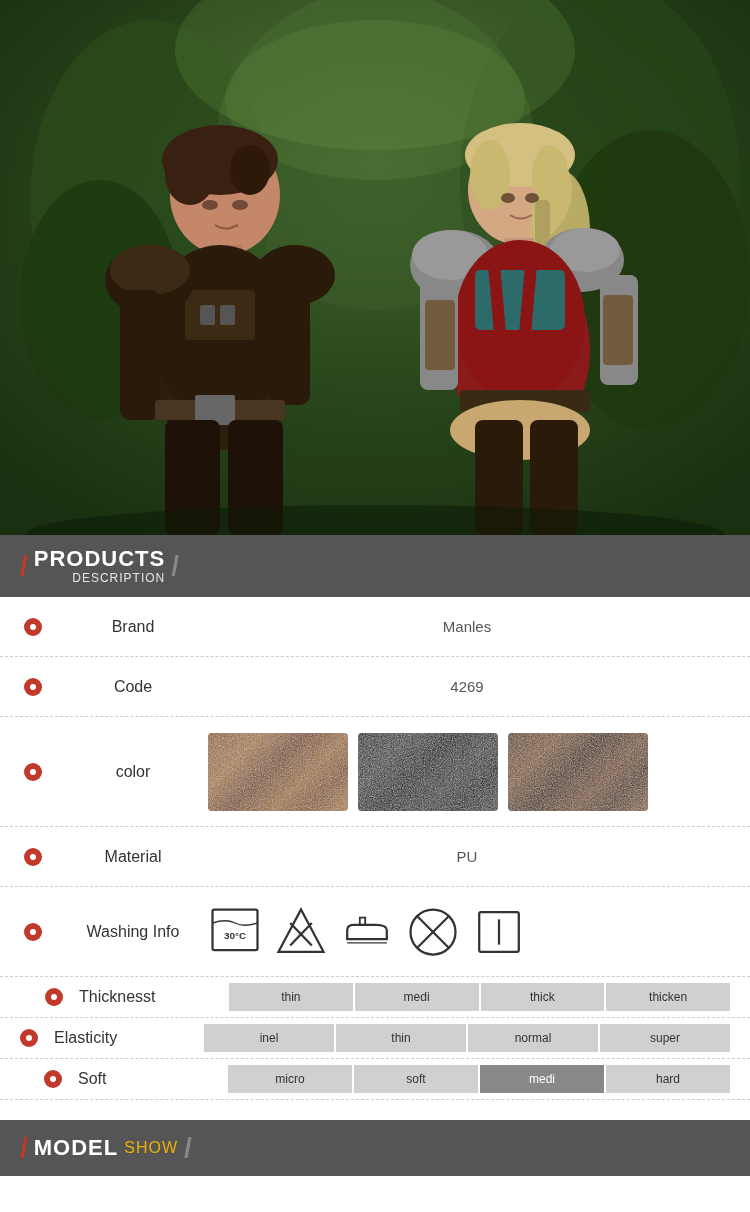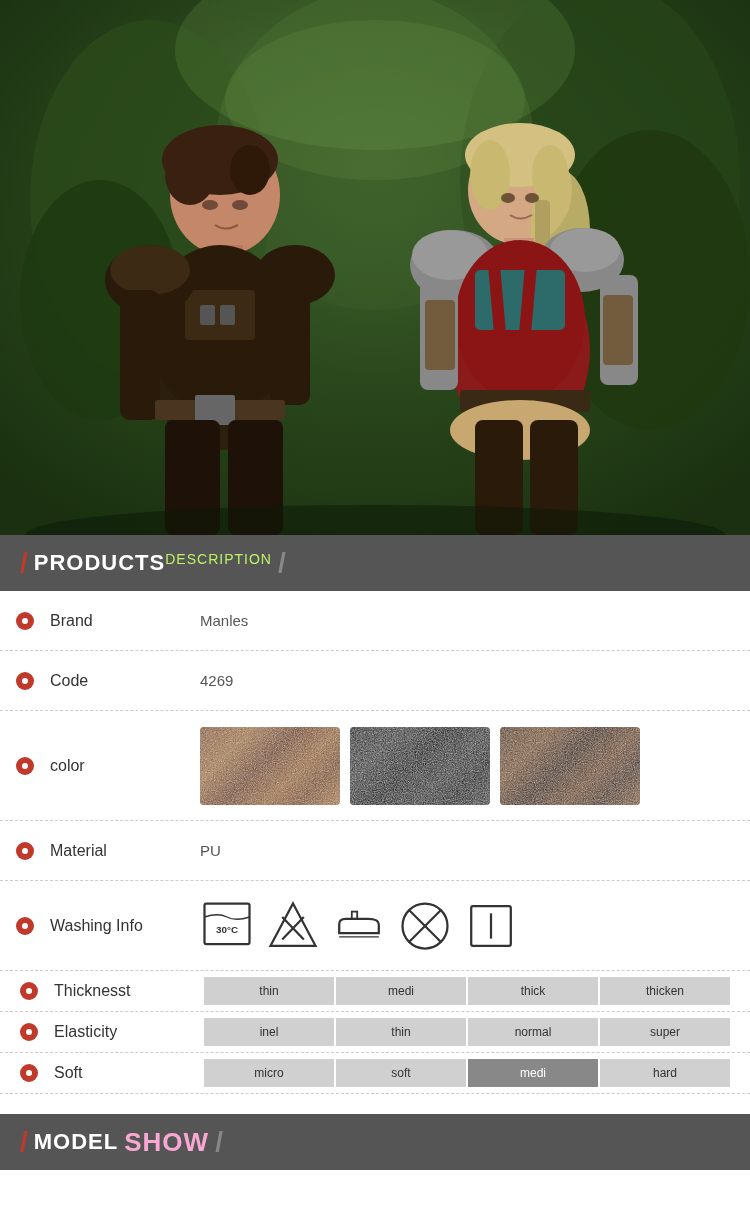--- a/index.html
+++ b/index.html
@@ -31,53 +31,54 @@
 
     .products-header-slash {
       color: #c0392b;
       font-size: 28px;
       font-weight: bold;
       margin-right: 6px;
     }
 
     .products-header-text {
       display: flex;
-      flex-direction: row;
+      flex-direction: column;
       text-align: right;
     }
 
     .products-title-bold {
       color: #fff;
       font-size: 22px;
       font-weight: 900;
       letter-spacing: 1px;
       line-height: 1.1;
     }
 
     .products-title-light {
-      color: #bef264;
-      font-size: 14px;
+      color: #e5e5e5;
+      font-size: 12px;
       font-weight: 400;
       letter-spacing: 1px;
     }
 
     .products-header-slash-right {
       color: #888;
       font-size: 28px;
       font-weight: bold;
       margin-left: 6px;
     }
 
     
     .product-row {
       display: flex;
       align-items: center;
-      padding: 14px 16px;
+      padding: 14px 24px;
       border-bottom: 1px dashed #ccc;
       min-height: 60px;
+      text-align: center;
     }
 
     .bullet {
       width: 18px;
       height: 18px;
       background: #c0392b;
       border-radius: 50%;
       flex-shrink: 0;
       margin-right: 16px;
       position: relative;
@@ -196,23 +197,23 @@
     }
 
     .model-title-bold {
       color: #fff;
       font-size: 22px;
       font-weight: 900;
       letter-spacing: 1px;
     }
 
     .model-title-light {
-      color: #f9a8d4;
-      font-size: 26px;
-      font-weight: 700;
+      color: #eab308;
+      font-size: 16px;
+      font-weight: 400;
       letter-spacing: 1px;
       margin-left: 6px;
     }
 
     .model-slash-right {
       color: #888;
       font-size: 28px;
       font-weight: bold;
       margin-left: 6px;
     }
@@ -437,21 +438,21 @@
       <line x1="48" y1="12" x2="12" y2="48" stroke="#333" stroke-width="2.5"></line>
     </svg>
 
     <svg class="wash-svg" viewBox="0 0 60 60" xmlns="http://www.w3.org/2000/svg">
       <rect x="8" y="8" width="44" height="44" rx="2" fill="none" stroke="#333" stroke-width="2.5"></rect>
       <line x1="30" y1="16" x2="30" y2="44" stroke="#333" stroke-width="2.5"></line>
     </svg>
   </div>
 </div>
 
-<div style="border-bottom: 1px dashed #ccc;">
+<div style="border-bottom: 1px dashed #ccc; padding-left: 25px;">
   <div class="attribute-row">
     <div class="attr-bullet"></div>
     <div class="attr-label">Thicknesst</div>
     <div class="attr-bars">
       <div class="attr-bar">thin</div>
       <div class="attr-bar">medi</div>
       <div class="attr-bar">thick</div>
       <div class="attr-bar">thicken</div>
     </div>
   </div>
@@ -463,21 +464,21 @@
     <div class="attr-label">Elasticity</div>
     <div class="attr-bars">
       <div class="attr-bar">inel</div>
       <div class="attr-bar">thin</div>
       <div class="attr-bar">normal</div>
       <div class="attr-bar">super</div>
     </div>
   </div>
 </div>
 
-<div style="border-bottom: 1px dashed #ccc;">
+<div style="border-bottom: 1px dashed #ccc; padding-left: 24px;">
   <div class="attribute-row">
     <div class="attr-bullet"></div>
     <div class="attr-label">Soft</div>
     <div class="attr-bars">
       <div class="attr-bar">micro</div>
       <div class="attr-bar">soft</div>
       <div class="attr-bar active">medi</div>
       <div class="attr-bar">hard</div>
     </div>
   </div>

